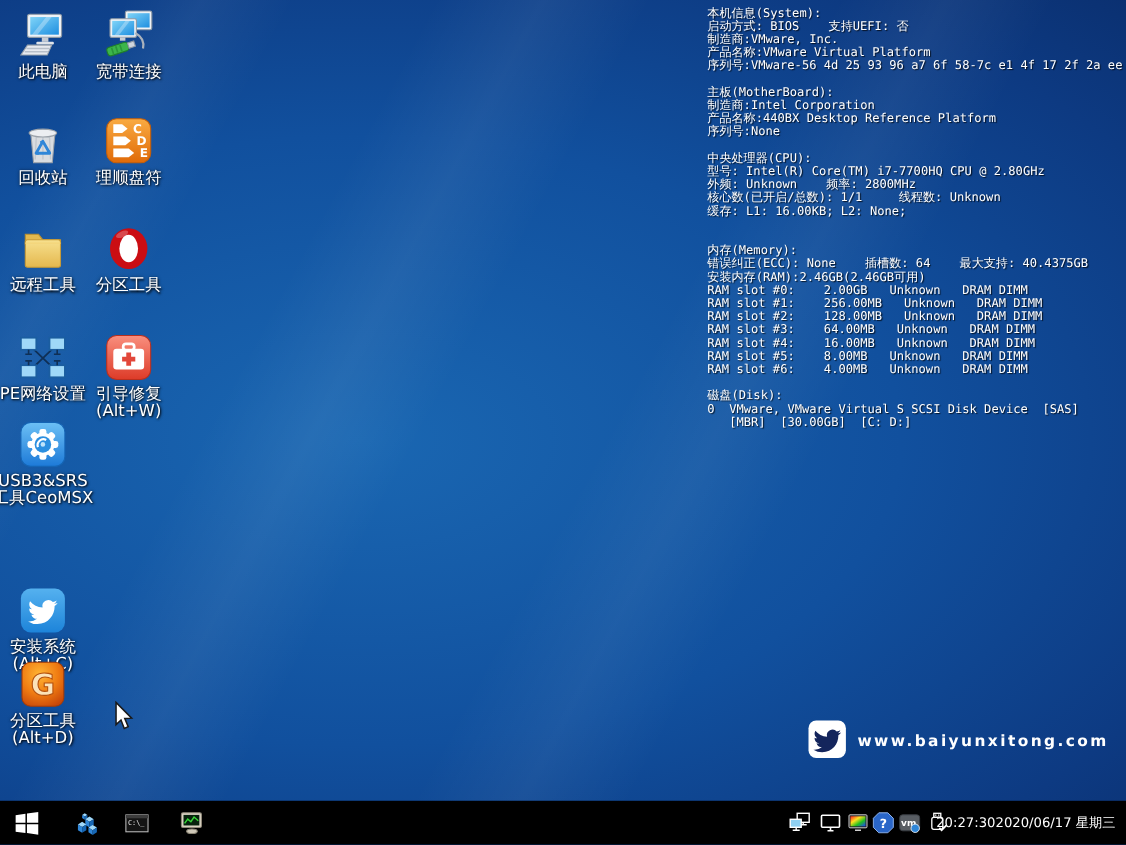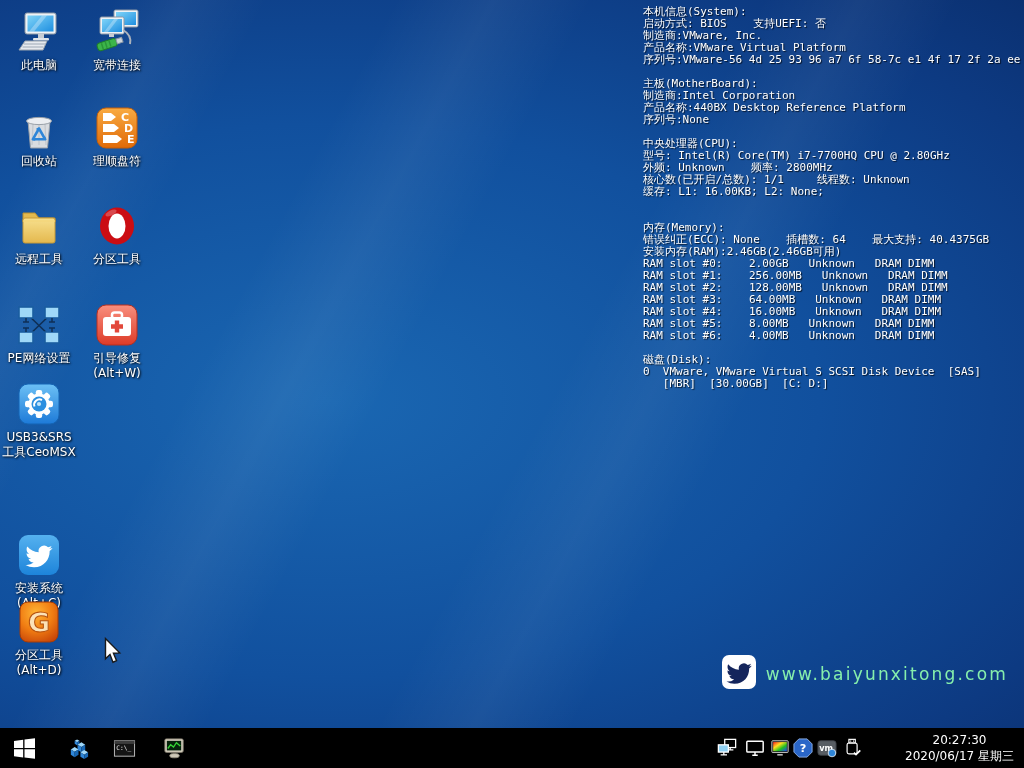--- a/index.html
+++ b/index.html
@@ -21,21 +21,21 @@
       radial-gradient(120% 95% at 32% 55%, #1a67b2 0%, #11509e 40%, #0d3a82 68%, #092a66 90%, #082254 100%);
   }
   
   .dicon{
     position:absolute;width:78px;z-index:2;
     display:flex;flex-direction:column;align-items:center;
     cursor:default;
   }
   .dicon .ic{width:48px;height:48px;margin-bottom:2px;}
   .dicon .lbl{
-    font-size:12px;line-height:15px;color:#fff;white-space:nowrap;
+    font-size:15px;line-height:15px;color:#fff;white-space:nowrap;
     text-shadow:1px 1px 2px rgba(0,0,0,.9), 0 0 3px rgba(0,0,0,.6);
   }
   
   .sysinfo{
     position:absolute;left:643px;top:6px;z-index:1;
     font-family:"DejaVu Sans Mono","DejaVu Sans",monospace;
     font-size:11px;line-height:12px;color:#fff;
     text-shadow:1px 1px 1px rgba(0,0,0,.75);
   }
   .info-section{margin-bottom:12px;}
@@ -45,33 +45,33 @@
   .watermark{
     position:absolute;right:16px;bottom:74px;z-index:1;
     display:flex;align-items:center;gap:9px;
   }
   .wm-text{display:flex;flex-direction:column;align-items:flex-start;}
   .wm-title{
     font-size:21px;font-weight:bold;color:#f4f7fc;letter-spacing:1px;
     line-height:24px;white-space:nowrap;
   }
   .wm-url{
-    font-size:17px;font-weight:normal;color:#86efac;letter-spacing:2.2px;
+    font-size:14px;font-weight:bold;color:#ffffff;letter-spacing:2.2px;
     line-height:15px;white-space:nowrap;
   }
   
   .taskbar{
     position:absolute;left:0;bottom:0;width:1024px;height:40px;
     background:#000;z-index:5;
   }
   .tb-btn{position:absolute;top:8px;width:24px;height:24px;display:flex;align-items:center;justify-content:center;}
   .tray-btn{position:absolute;top:9px;width:22px;height:22px;display:flex;align-items:center;justify-content:center;}
   .clock{
     position:absolute;right:10px;top:3px;height:34px;z-index:6;
-    display:flex;flex-direction:column;align-items:center;justify-content:center;
+    display:flex;flex-direction:row;align-items:center;justify-content:center;
     color:#fff;font-size:12px;line-height:16px;white-space:nowrap;
   }
   
   .cursor{position:absolute;left:103px;top:637px;z-index:9;}
 </style>
 </head>
 <body>
 
 <div class="desktop-bg"></div>
 

